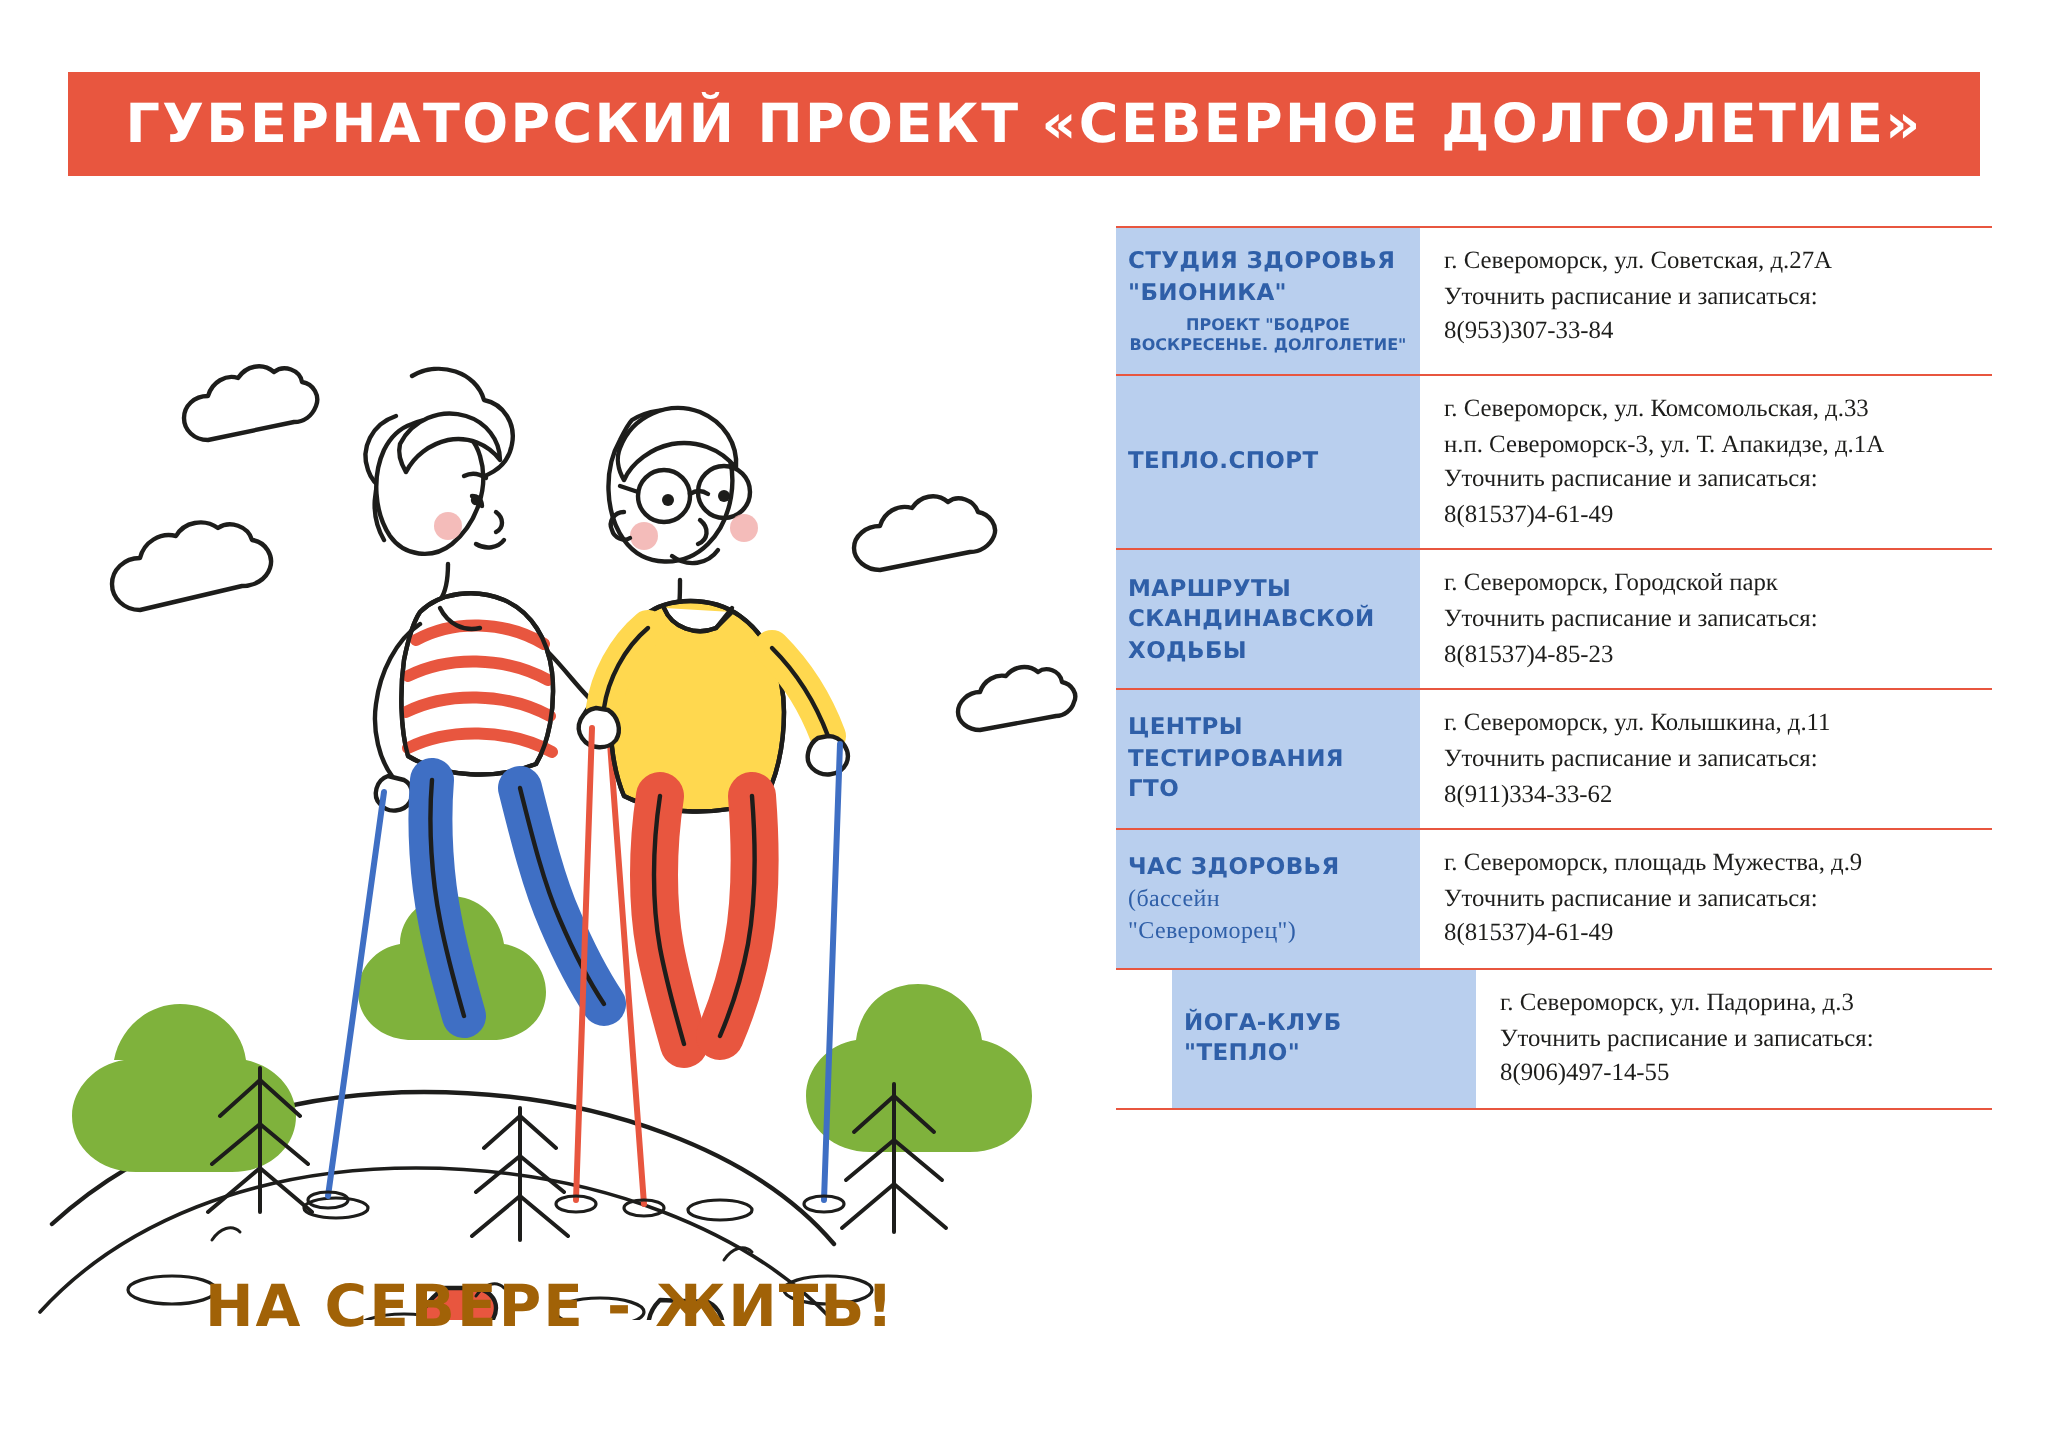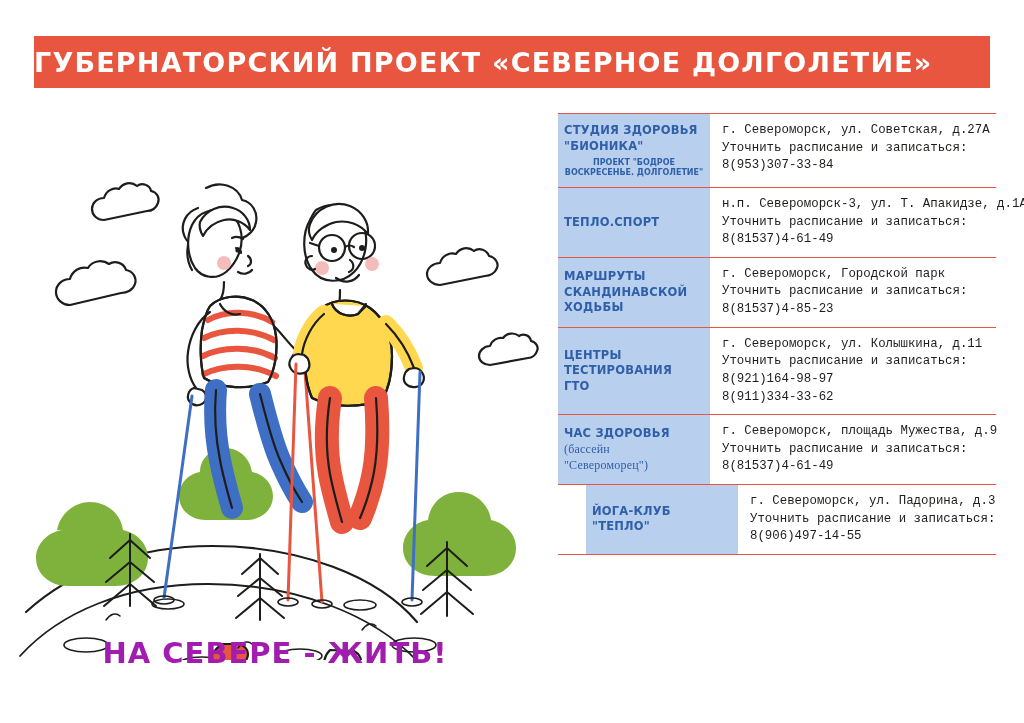--- a/index.html
+++ b/index.html
@@ -18,20 +18,21 @@
   
   .banner {
     position: absolute;
     left: 34px;
     top: 36px;
     width: 956px;
     height: 52px;
     background: #e8563f;
     display: flex;
     align-items: center;
+    justify-content: center;
   }
   .banner-text {
     color: #ffffff;
     font-family: "DejaVu Sans", sans-serif;
     font-weight: bold;
     font-size: 27px;
     letter-spacing: 1.2px;
     white-space: nowrap;
     text-transform: uppercase;
   }
@@ -46,21 +47,21 @@
   }
   .illustration svg { display: block; }
 
   
   .slogan {
     position: absolute;
     left: 60px;
     top: 636px;
     width: 430px;
     text-align: center;
-    color: #a21caf;
+    color: #a16207;
     font-family: "DejaVu Sans", sans-serif;
     font-weight: bold;
     font-size: 29px;
     letter-spacing: 1px;
     white-space: nowrap;
   }
 
   
   .venues {
     position: absolute;
@@ -104,21 +105,21 @@
   }
   .venue-name .paren {
     font-family: "Liberation Serif", serif;
     font-weight: normal;
     font-size: 12px;
   }
   .venue-info {
     flex: 1 1 auto;
     padding: 8px 4px 8px 12px;
     color: #1d1d1b;
-    font-family: Liberation Mono, monospace;
+    font-family: Liberation Serif, serif;
     font-size: 12.4px;
     line-height: 1.42;
     box-sizing: border-box;
   }
   .venue-info div { white-space: nowrap; }
 </style>
 </head>
 <body>
 
 <div class="banner">
@@ -291,20 +292,21 @@
       <div>Уточнить расписание и записаться:</div>
       <div>8(953)307-33-84</div>
     </div>
   </div>
 
   <div class="venue-row">
     <div class="venue-name">
       <span>ТЕПЛО.СПОРТ</span>
     </div>
     <div class="venue-info">
+      <div>г. Североморск, ул. Комсомольская, д.33</div>
       <div>н.п. Североморск-3, ул. Т. Апакидзе, д.1А</div>
       <div>Уточнить расписание и записаться:</div>
       <div>8(81537)4-61-49</div>
     </div>
   </div>
 
   <div class="venue-row">
     <div class="venue-name">
       <span>МАРШРУТЫ</span>
       <span>СКАНДИНАВСКОЙ</span>
@@ -319,21 +321,20 @@
 
   <div class="venue-row">
     <div class="venue-name">
       <span>ЦЕНТРЫ</span>
       <span>ТЕСТИРОВАНИЯ</span>
       <span>ГТО</span>
     </div>
     <div class="venue-info">
       <div>г. Североморск, ул. Колышкина, д.11</div>
       <div>Уточнить расписание и записаться:</div>
-      <div>8(921)164-98-97</div>
       <div>8(911)334-33-62</div>
     </div>
   </div>
 
   <div class="venue-row">
     <div class="venue-name">
       <span>ЧАС ЗДОРОВЬЯ</span>
       <span class="paren">(бассейн</span>
       <span class="paren">"Североморец")</span>
     </div>

